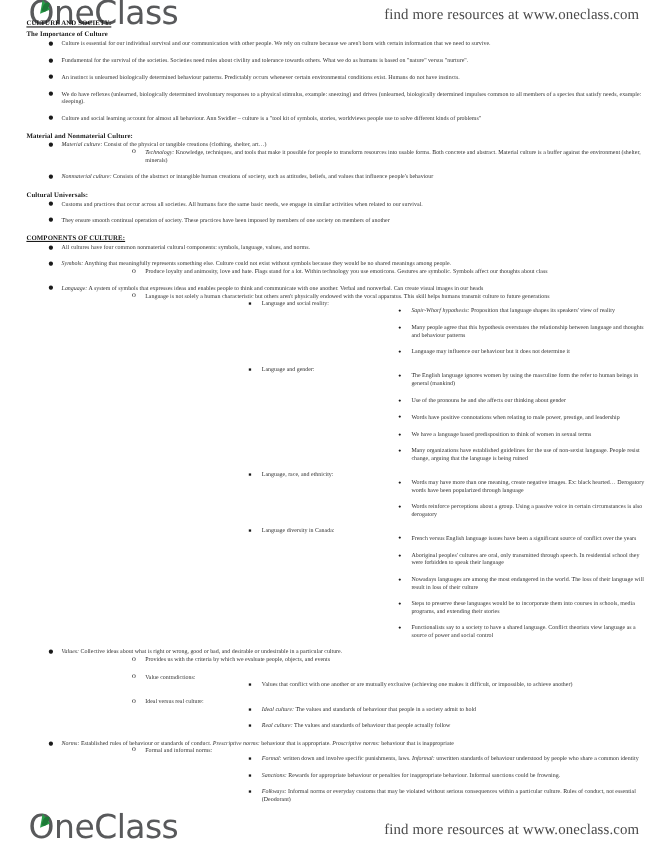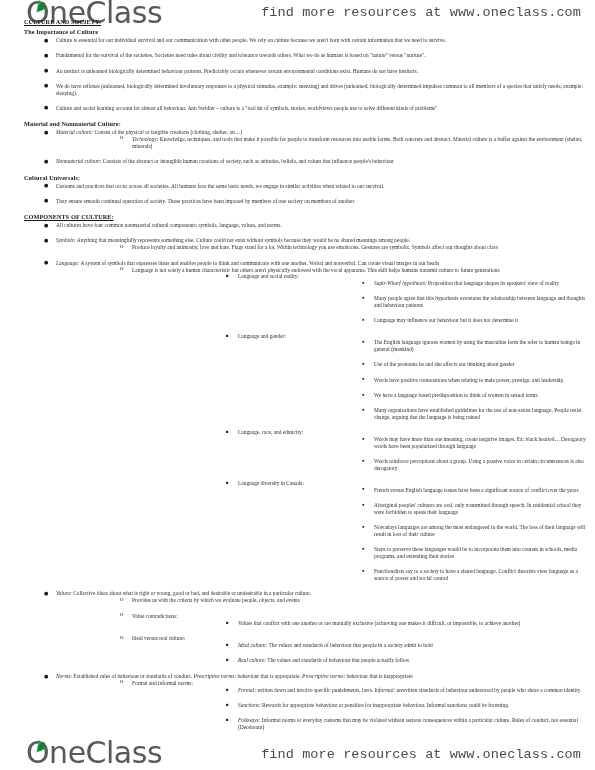--- a/index.html
+++ b/index.html
@@ -18,21 +18,21 @@
 
   
   .wm-header {
     position: absolute; top: 0; left: 0; width: 595px; height: 26px;
   }
   .wm-footer {
     position: absolute; bottom: 0; left: 0; width: 595px; height: 42px;
   }
   .wm-text {
     position: absolute;
-    font-family: Liberation Mono, monospace;
+    font-family: Liberation Serif, serif;
     font-size: 13.5px;
     color: #4a4a4a;
     letter-spacing: 0.1px;
     white-space: nowrap;
   }
   .wm-header .wm-text { right: 14px; top: 5px; }
   .wm-footer .wm-text { right: 14px; bottom: 8px; }
 
   .logo {
     position: absolute;

